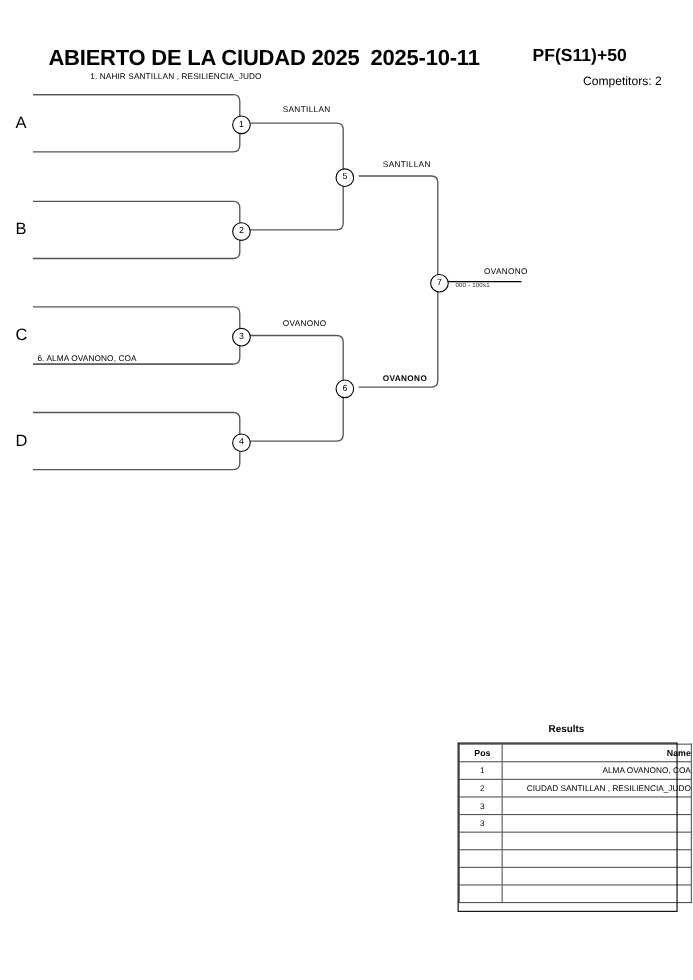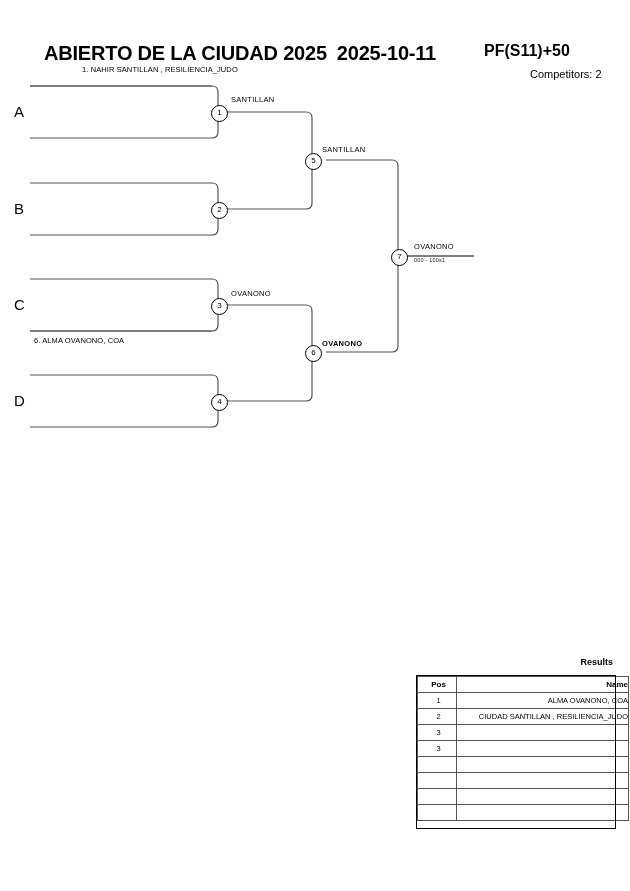--- a/index.html
+++ b/index.html
@@ -26,34 +26,34 @@
 
   
   .bracket{position:absolute;left:0;top:0;width:630px;height:470px;}
   .grp-letter{
     position:absolute;font-size:15px;line-height:15px;
   }
   .slot-label{
     position:absolute;font-size:7.5px;white-space:nowrap;letter-spacing:0.1px;
   }
   .match-label{
-    position:absolute;font-size:7.5px;white-space:nowrap;letter-spacing:0.3px;
+    position:absolute;font-size:7.5px;white-space:nowrap;letter-spacing:0.3px;margin-left:26px;
   }
   .match-label.bold{font-weight:bold;}
   .score-label{
     position:absolute;font-size:5.5px;white-space:nowrap;color:#222;letter-spacing:0.2px;
   }
   .mnum{
     position:absolute;width:15px;height:15px;border:1px solid #000;border-radius:50%;
     background:#fff;font-size:8px;line-height:13px;text-align:center;
   }
 
   
   .results-title{
-    position:absolute;left:417px;top:657px;width:196px;text-align:right;
+    position:absolute;left:417px;top:657px;width:196px;text-align:center;
     font-size:9px;font-weight:bold;
   }
   table.results{
     position:absolute;left:417px;top:676px;width:212px;
     border-collapse:collapse;table-layout:fixed;padding-left:16px;
   }
   table.results td,table.results th{
     border:1px solid #555;height:15px;padding:0 0 0 3px;
     font-size:7.5px;font-weight:normal;text-align:right;
     overflow:visible;white-space:nowrap;
@@ -107,21 +107,21 @@
         <path d="M30,331 H212"></path>
       </g>
     </svg>
 
     <div class="grp-letter" style="left:14px;top:104px;">A</div>
     <div class="grp-letter" style="left:14px;top:201px;">B</div>
     <div class="grp-letter" style="left:14px;top:297px;">C</div>
     <div class="grp-letter" style="left:14px;top:393px;">D</div>
 
     <div class="slot-label" style="left:34px;top:65px;margin-left:48px;">1. NAHIR SANTILLAN , RESILIENCIA_JUDO</div>
-    <div class="slot-label" style="left:34px;top:336px;">6. ALMA OVANONO, COA</div>
+    <div class="slot-label" style="left:34px;top:321px;">6. ALMA OVANONO, COA</div>
 
     <div class="mnum" style="left:211px;top:105px;">1</div>
     <div class="mnum" style="left:211px;top:202px;">2</div>
     <div class="mnum" style="left:211px;top:298px;">3</div>
     <div class="mnum" style="left:211px;top:394px;">4</div>
     <div class="mnum" style="left:305px;top:153px;">5</div>
     <div class="mnum" style="left:305px;top:345px;">6</div>
     <div class="mnum" style="left:391px;top:249px;">7</div>
 
     <div class="match-label" style="left:231px;top:95px;">SANTILLAN</div>

